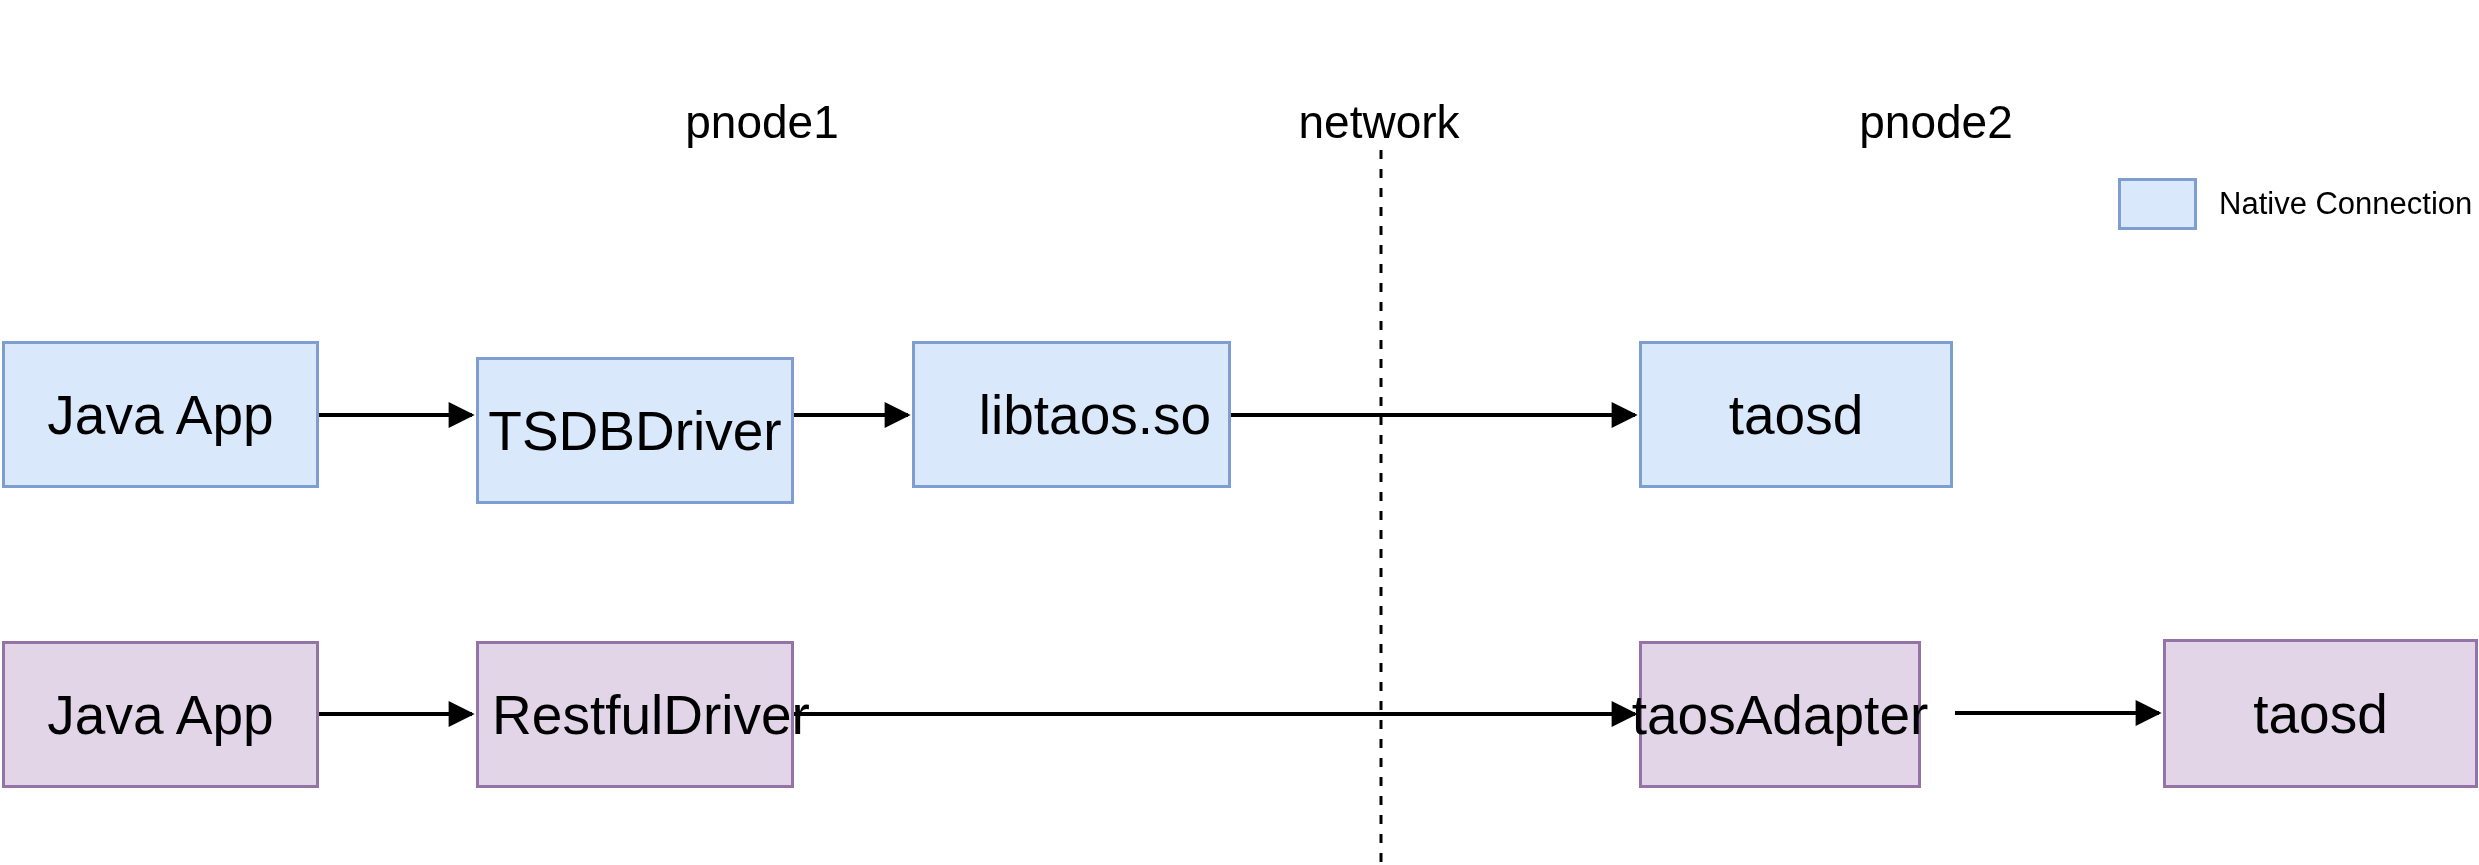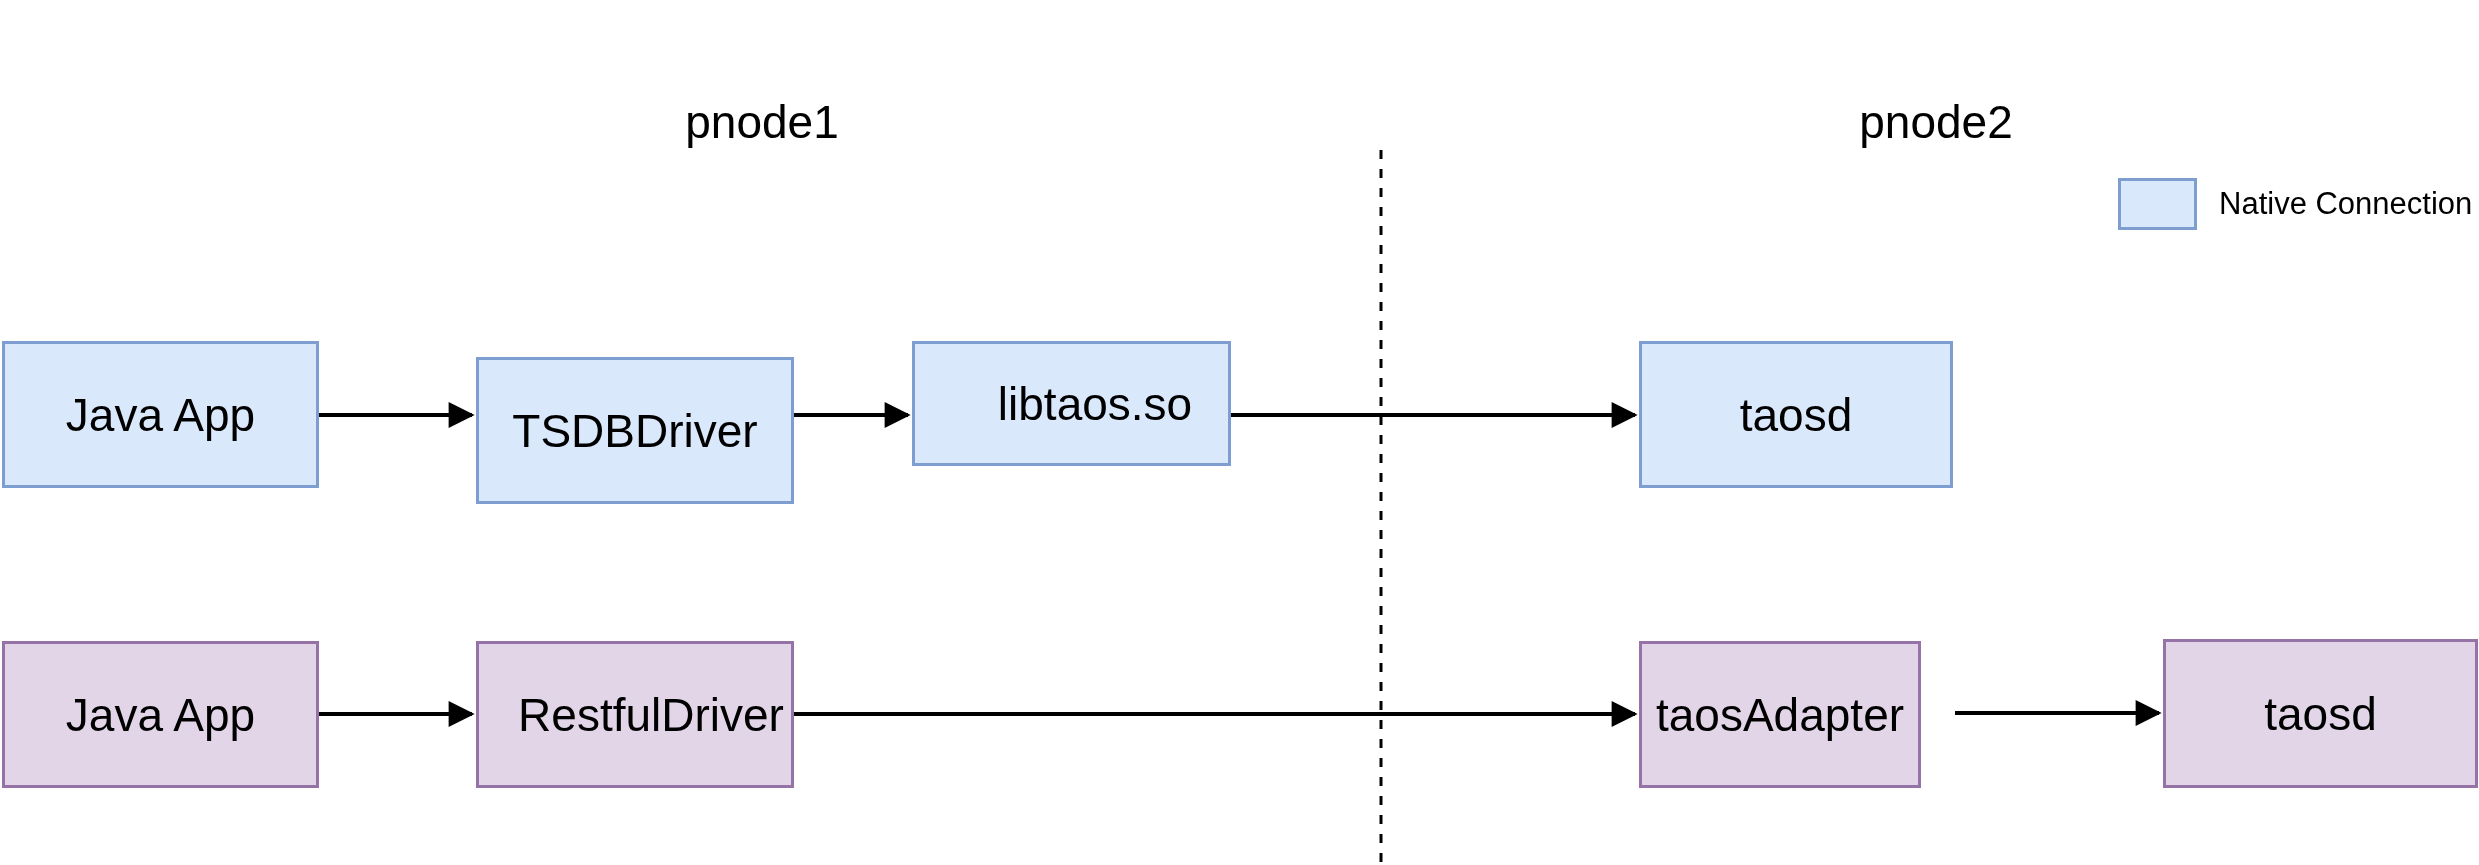--- a/index.html
+++ b/index.html
@@ -24,31 +24,31 @@
     color: #000000;
     white-space: nowrap;
     margin-top: 17px;
   }
   .node {
     position: absolute;
     box-sizing: border-box;
     display: flex;
     align-items: center;
     justify-content: center;
-    font-size: 46px;
+    font-size: 55px;
     color: #000000;
     white-space: nowrap;
   }
   .node.native { background: #dae8fc; border: 3px solid #7e9ed2; }
   .node.rest   { background: #e1d5e7; border: 3px solid #9673a6; }
 
   
   #node-java-app-native { left: 2px;    top: 341px; width: 317px; height: 147px; }
   #node-tsdb-driver     { left: 476px;  top: 341px; width: 318px; height: 147px; margin-top: 16px; }
-  #node-libtaos-so      { left: 912px;  top: 341px; width: 319px; height: 125px; padding-left: 47px; }
+  #node-libtaos-so      { left: 912px;  top: 341px; width: 319px; height: 147px; padding-left: 47px; }
   #node-taosd-native    { left: 1639px; top: 341px; width: 314px; height: 147px; }
   #node-java-app-rest   { left: 2px;    top: 641px; width: 317px; height: 147px; }
   #node-restful-driver  { left: 476px;  top: 641px; width: 318px; height: 147px; padding-left: 32px; }
   #node-taos-adapter    { left: 1639px; top: 641px; width: 282px; height: 147px; }
   #node-taosd-rest      { left: 2163px; top: 639px; width: 315px; height: 149px; }
 
   #label-pnode1  { left: 762px;  top: 78px; }
   #label-network { left: 1379px; top: 78px; }
   #label-pnode2  { left: 1936px; top: 78px; }
 
@@ -96,20 +96,21 @@
     <line x1="319" y1="415" x2="472" y2="415" stroke="#000000" stroke-width="4" marker-end="url(#arrowhead)"></line>
     <line x1="794" y1="415" x2="908" y2="415" stroke="#000000" stroke-width="4" marker-end="url(#arrowhead)"></line>
     <line x1="1231" y1="415" x2="1635" y2="415" stroke="#000000" stroke-width="4" marker-end="url(#arrowhead)"></line>
 
     <line x1="319" y1="714" x2="472" y2="714" stroke="#000000" stroke-width="4" marker-end="url(#arrowhead)"></line>
     <line x1="794" y1="714" x2="1635" y2="714" stroke="#000000" stroke-width="4" marker-end="url(#arrowhead)"></line>
     <line x1="1955" y1="713" x2="2159" y2="713" stroke="#000000" stroke-width="4" marker-end="url(#arrowhead)"></line>
   </svg>
 
   <div class="col-label" id="label-pnode1">pnode1</div>
+  <div class="col-label" id="label-network">network</div>
   <div class="col-label" id="label-pnode2">pnode2</div>
 
   <div class="node native" id="node-java-app-native">
     <span>Java App</span>
   </div>
   <div class="node native" id="node-tsdb-driver">
     <span>TSDBDriver</span>
   </div>
   <div class="node native" id="node-libtaos-so">
     <span>libtaos.so</span>

